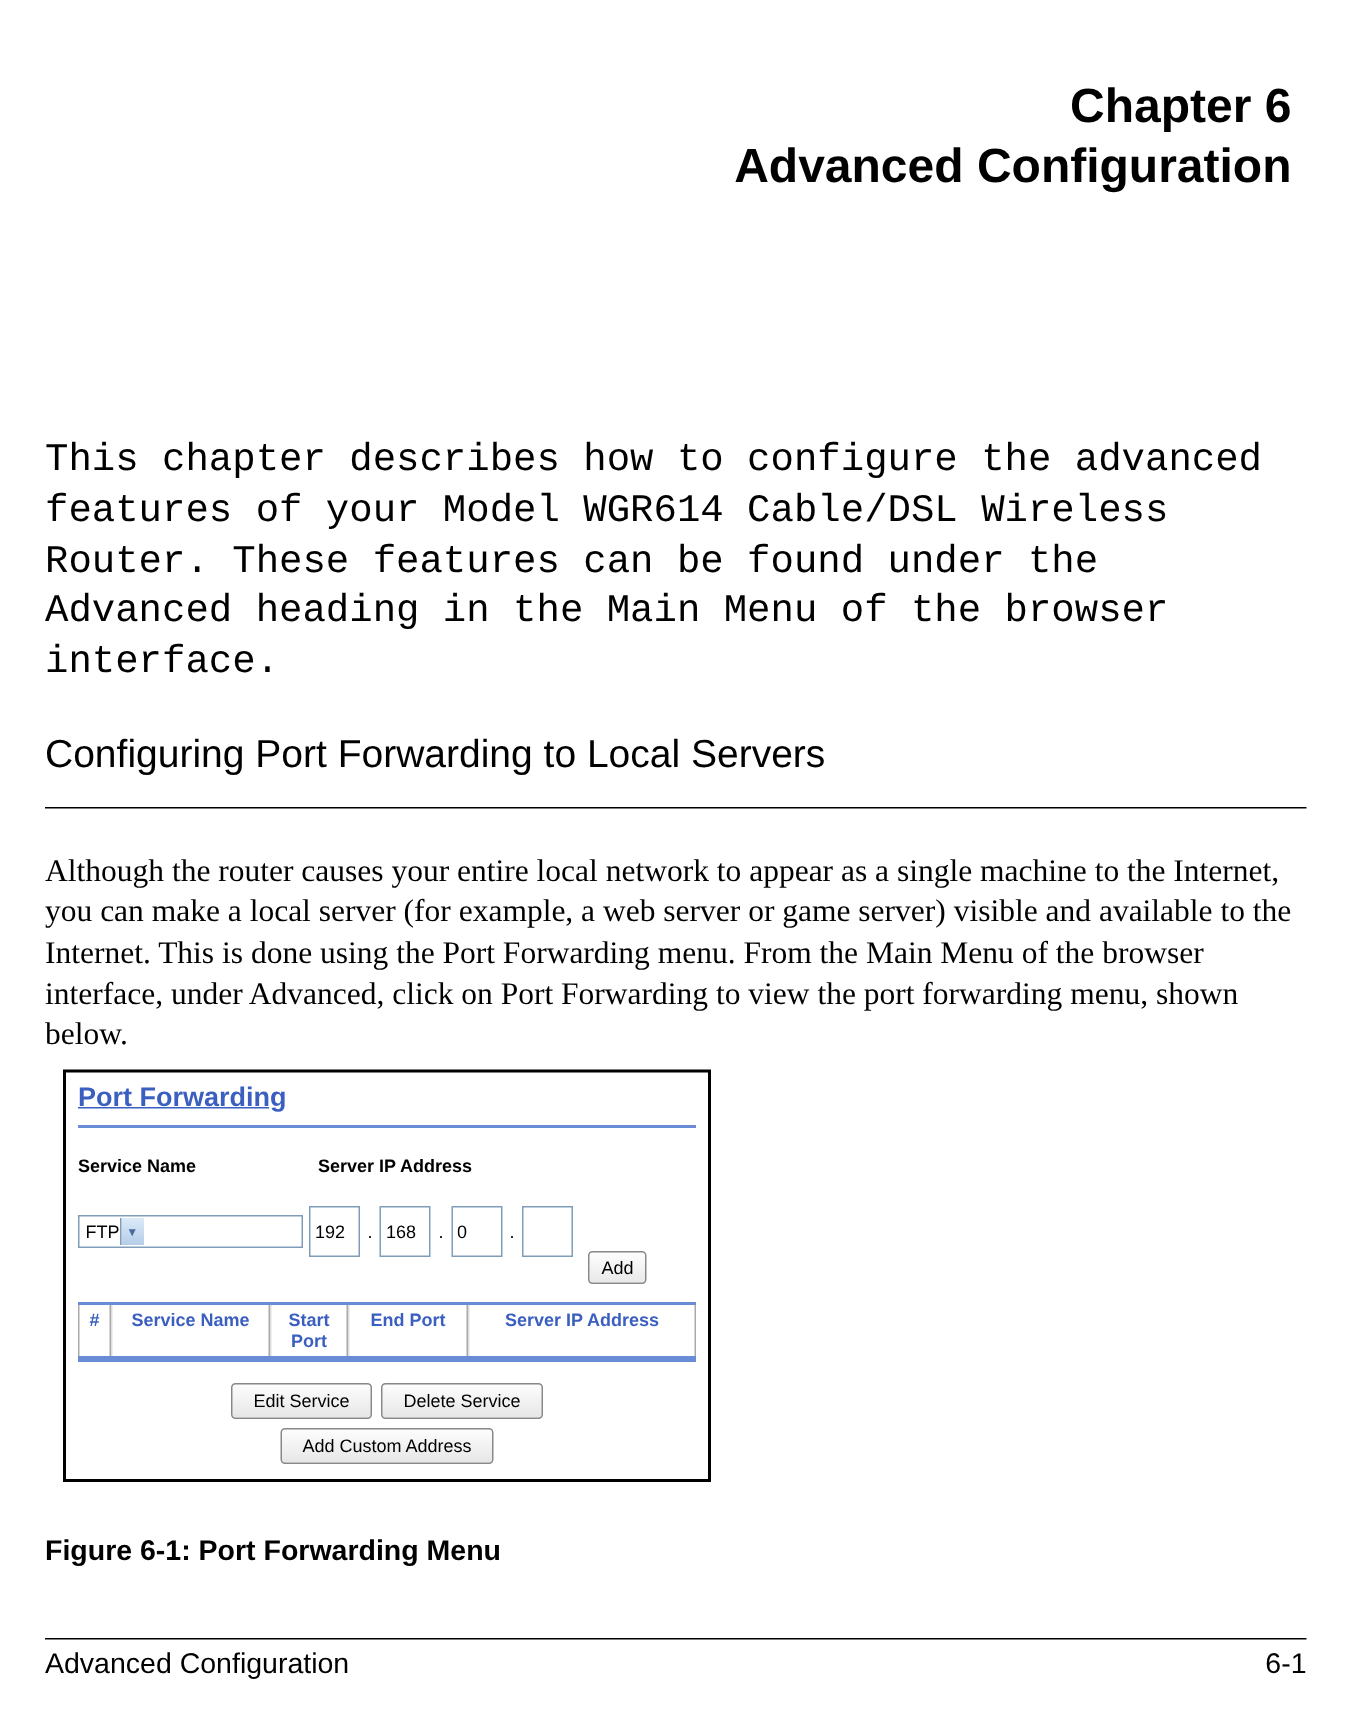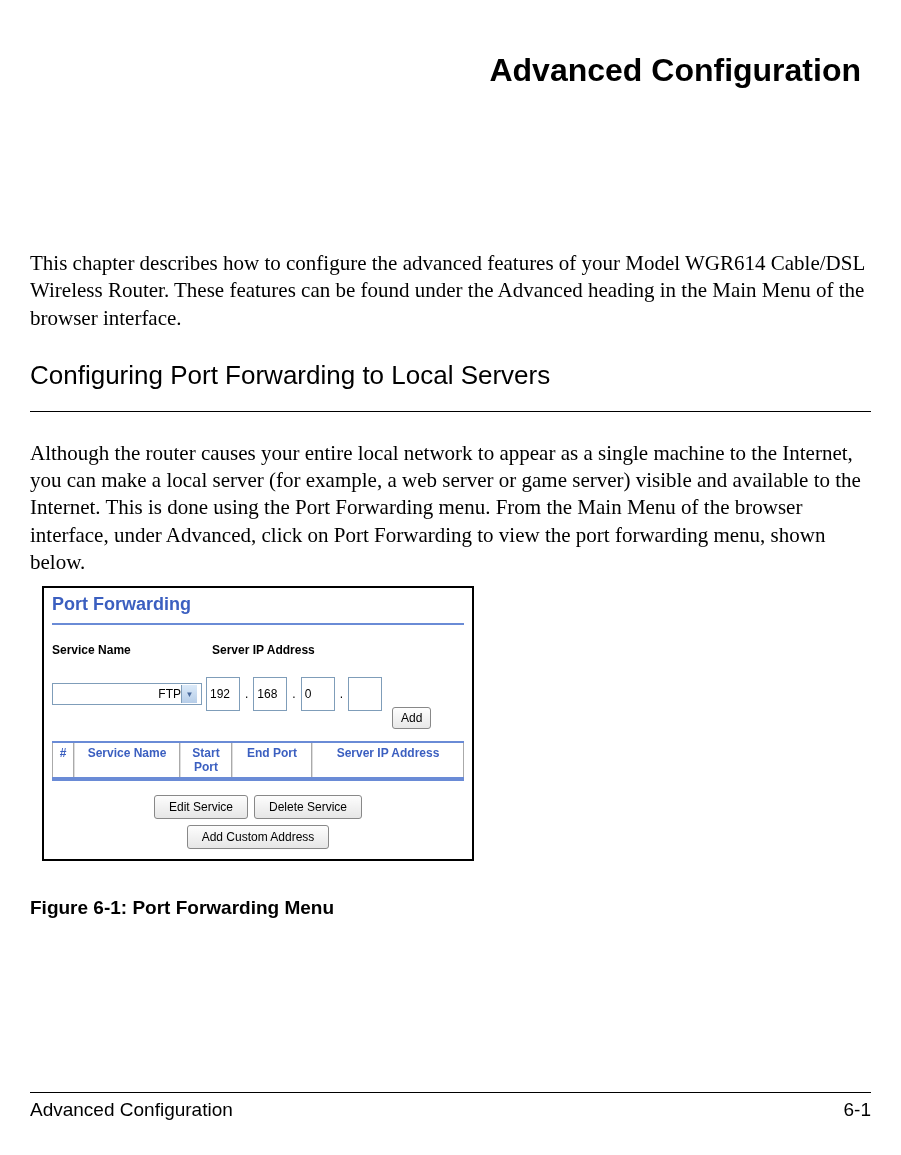--- a/index.html
+++ b/index.html
@@ -18,23 +18,24 @@
     .chapter-heading {
       text-align: right;
       font-family: Arial, Helvetica, sans-serif;
       font-weight: bold;
       font-size: 32px;
       line-height: 1.25;
       margin-bottom: 160px;
       margin-right: 10px;
     }
     .intro-para {
-      font-size: 21px;
+      font-size: 26px;
       line-height: 1.3;
       margin-bottom: 28px;
+      font-family: Liberation Mono, monospace;
     }
     .section-heading {
       font-family: Arial, Helvetica, sans-serif;
       font-weight: normal;
       font-size: 26px;
       padding-bottom: 20px;
       border-bottom: 1px solid #000;
       margin-bottom: 28px;
     }
     .body-para {
@@ -54,20 +55,21 @@
       padding: 4px 8px 10px 8px;
       font-family: Tahoma, Arial, sans-serif;
     }
     .pf-title {
       color: #3b5fc0;
       font-weight: bold;
       font-size: 18px;
       padding: 2px 0 8px 0;
       border-bottom: 2px solid #6a8bd6;
       margin-bottom: 18px;
+      text-decoration: underline;
     }
     .pf-labels {
       display: flex;
       font-size: 12px;
       font-weight: bold;
       color: #000;
       margin-bottom: 2px;
     }
     .pf-label-service {
       width: 160px;
@@ -83,21 +85,21 @@
     }
     .pf-select {
       width: 150px;
       height: 22px;
       border: 1px solid #7f9db9;
       background: #fff;
       font-size: 12px;
       padding: 0 4px;
       display: flex;
       align-items: center;
-      justify-content: flex-end;
+      justify-content: flex-start;
       position: relative;
     }
     .pf-select-arrow {
       width: 16px;
       height: 18px;
       background: linear-gradient(#dbeaf9, #b6cde8);
       border-left: 1px solid #7f9db9;
       display: flex;
       align-items: center;
       justify-content: center;
@@ -193,20 +195,21 @@
       display: flex;
       justify-content: space-between;
       font-family: Arial, Helvetica, sans-serif;
       font-size: 19px;
     }
   </style>
 </head>
 <body>
 
 <div class="chapter-heading">
+  <div>Chapter 6</div>
   <div>Advanced Configuration</div>
 </div>
 
 <p class="intro-para">This chapter describes how to configure the advanced features of your Model WGR614 Cable/DSL Wireless Router. These features can be found under the Advanced heading in the Main Menu of the browser interface.</p>
 
 <h2 class="section-heading">Configuring Port Forwarding to Local Servers</h2>
 
 <p class="body-para">Although the router causes your entire local network to appear as a single machine to the Internet, you can make a local server (for example, a web server or game server) visible and available to the Internet. This is done using the Port Forwarding menu. From the Main Menu of the browser interface, under Advanced, click on Port Forwarding to view the port forwarding menu, shown below.</p>
 
 <div class="figure-container">

